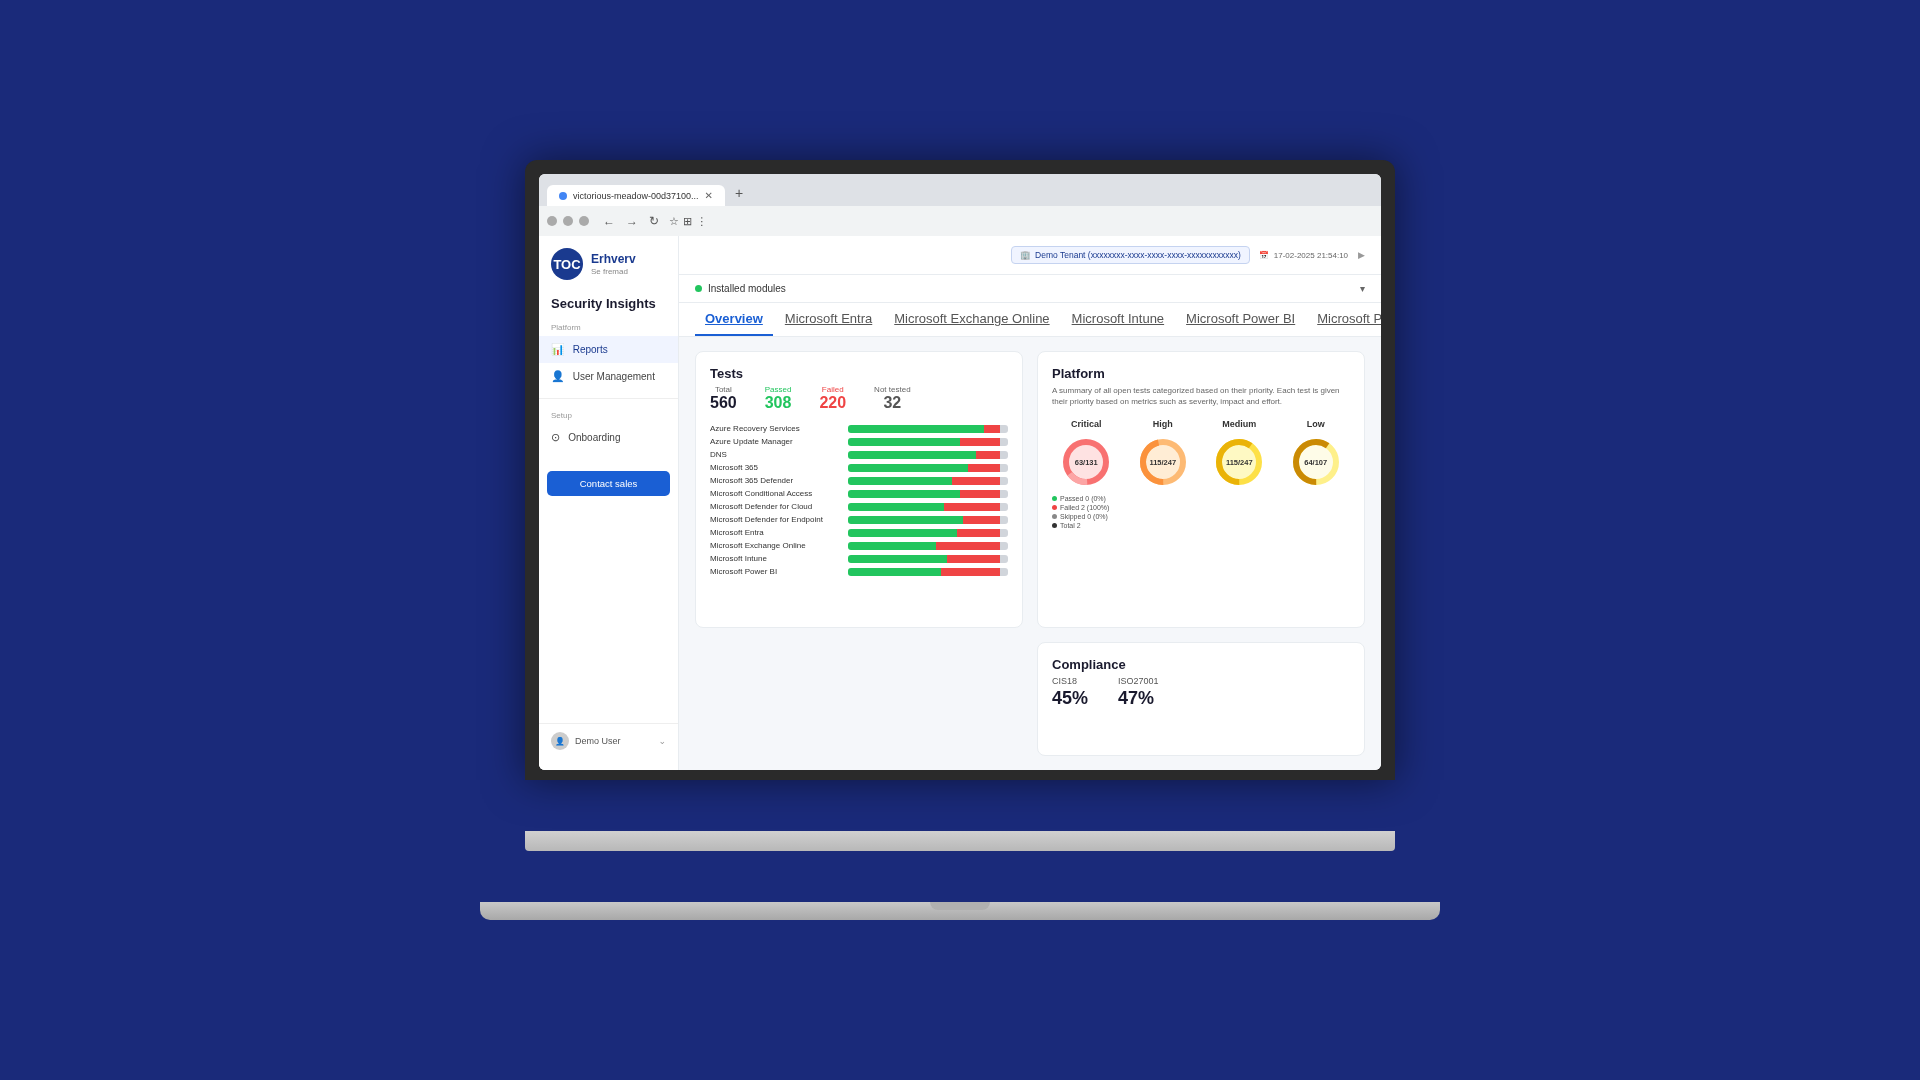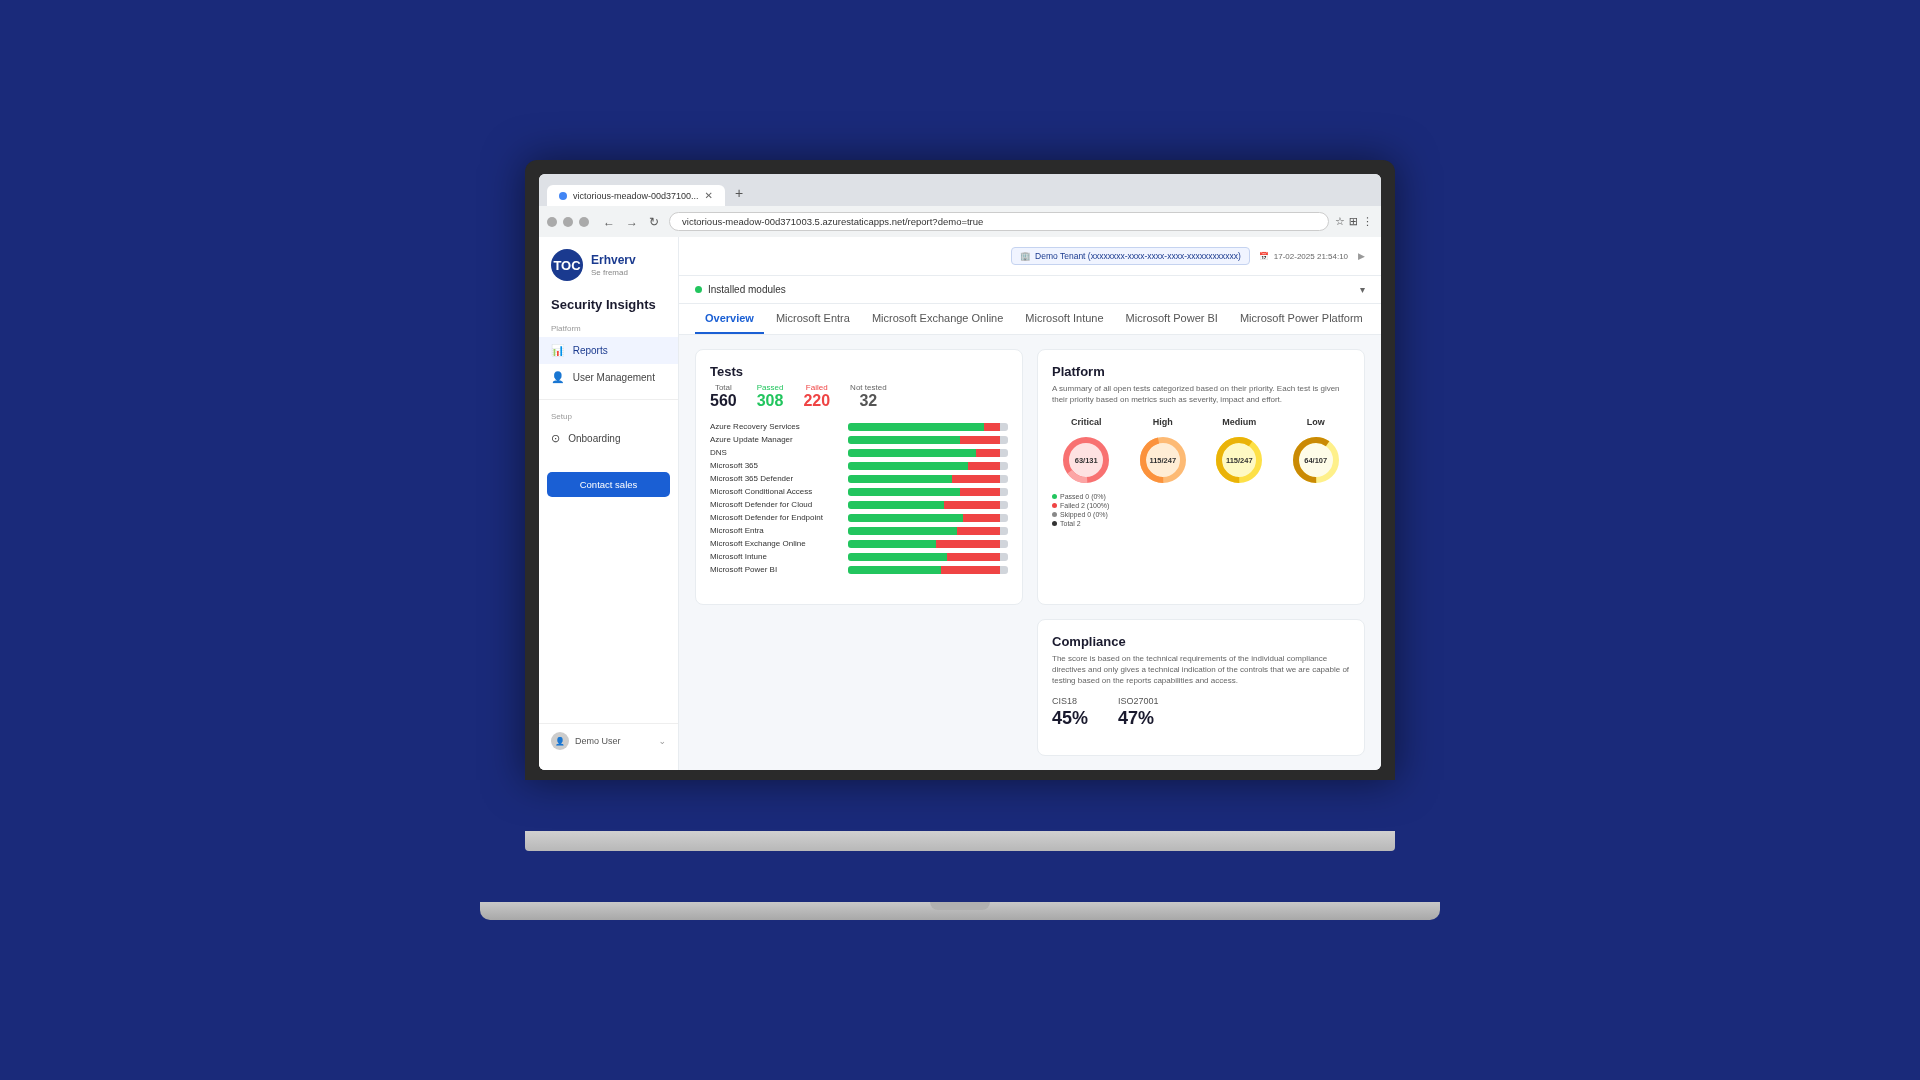--- a/index.html
+++ b/index.html
@@ -208,25 +208,26 @@
     .tabs-bar {
       background: #fff;
       padding: 0 16px;
       border-bottom: 1px solid #e8ecf0;
       display: flex;
       gap: 2px;
       flex-shrink: 0;
     }
     .tab-item {
       padding: 8px 10px;
-      font-size: 11px;
+      font-size: 13px;
       color: #555;
       cursor: pointer;
       border-bottom: 2px solid transparent;
       white-space: nowrap;
+      text-decoration: underline;
     }
     .tab-item.active {
       color: #1a5fd4;
       border-bottom: 2px solid #1a5fd4;
       font-weight: 600;
     }
     
     .dashboard {
       flex: 1;
       overflow-y: auto;
@@ -237,21 +238,21 @@
     }
     .panel {
       background: #fff;
       border-radius: 8px;
       padding: 14px;
       border: 1px solid #e8ecf0;
     }
     .panel-title { font-size: 13px; font-weight: 700; color: #1a1a2e; margin-bottom: 4px; }
     
     .tests-panel { grid-column: 1; }
-    .tests-stats { display: flex; gap: 20px; margin-bottom: 12px; }
+    .tests-stats { display: flex; gap: 28px; margin-bottom: 12px; }
     .stat-item { text-align: center; }
     .stat-label { font-size: 8px; color: #666; }
     .stat-value { font-size: 16px; font-weight: 700; color: #1a1a2e; }
     .stat-value.passed { color: #22c55e; }
     .stat-value.failed { color: #ef4444; }
     .stat-value.not-tested { color: #555; }
     
     .service-row {
       display: flex;
       align-items: center;
@@ -301,21 +302,20 @@
       </div>
       <div class="browser-controls">
         <button class="win-btn win-min"></button>
         <button class="win-btn win-max"></button>
         <button class="win-btn win-close"></button>
         <div class="nav-arrows">
           <button class="nav-btn">←</button>
           <button class="nav-btn">→</button>
           <button class="nav-btn">↻</button>
         </div>
-        <input class="url-bar" readonly="" value="victorious-meadow-00d371003.5.azurestaticapps.net/report?demo=true" style="">
         <div class="browser-icons">
           <span>☆</span>
           <span>⊞</span>
           <span>⋮</span>
         </div>
       </div>
 
       <div class="browser-content">
 
         <div class="sidebar">
@@ -578,21 +578,20 @@
                       <circle cx="27" cy="27" r="20" fill="none" stroke="#ca8a04" stroke-width="6" stroke-dasharray="75 51" stroke-dashoffset="-31"></circle>
                     </svg>
                     <div class="donut-label">64/107</div>
                   </div>
                 </div>
               </div>
             </div>
 
             <div class="panel compliance-panel" style="grid-column:2;grid-row:2;">
               <div class="panel-title">Compliance</div>
-              <div class="compliance-desc">The score is based on the technical requirements of the individual compliance directives and only gives a technical indication of the controls that we are capable of testing based on the reports capabilities and access.</div>
               <div class="compliance-scores">
                 <div class="compliance-score-item">
                   <div class="score-label">CIS18</div>
                   <div class="score-value">45%</div>
                 </div>
                 <div class="compliance-score-item">
                   <div class="score-label">ISO27001</div>
                   <div class="score-value">47%</div>
                 </div>
               </div>

